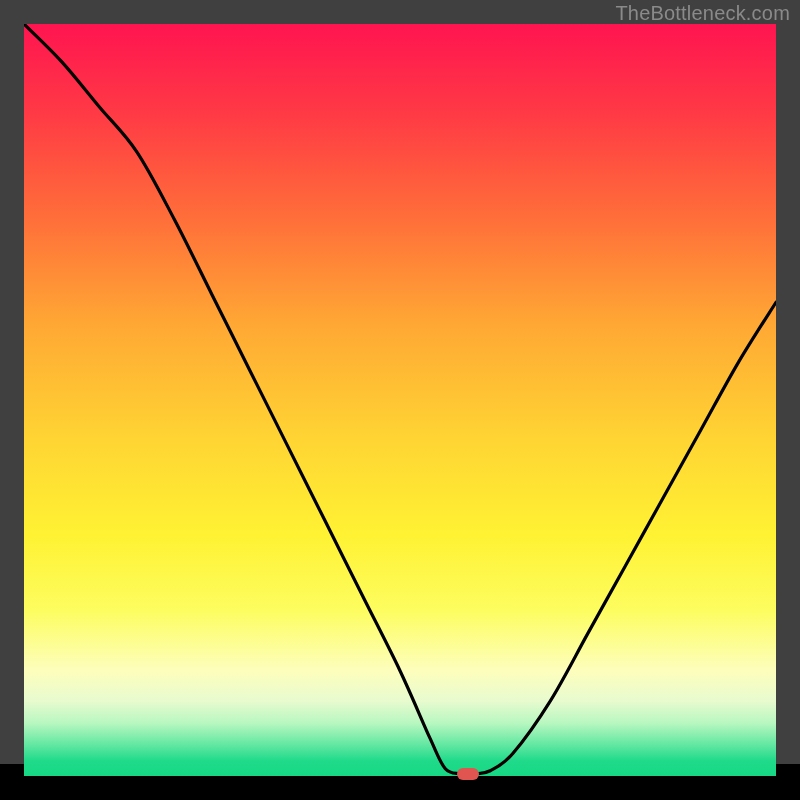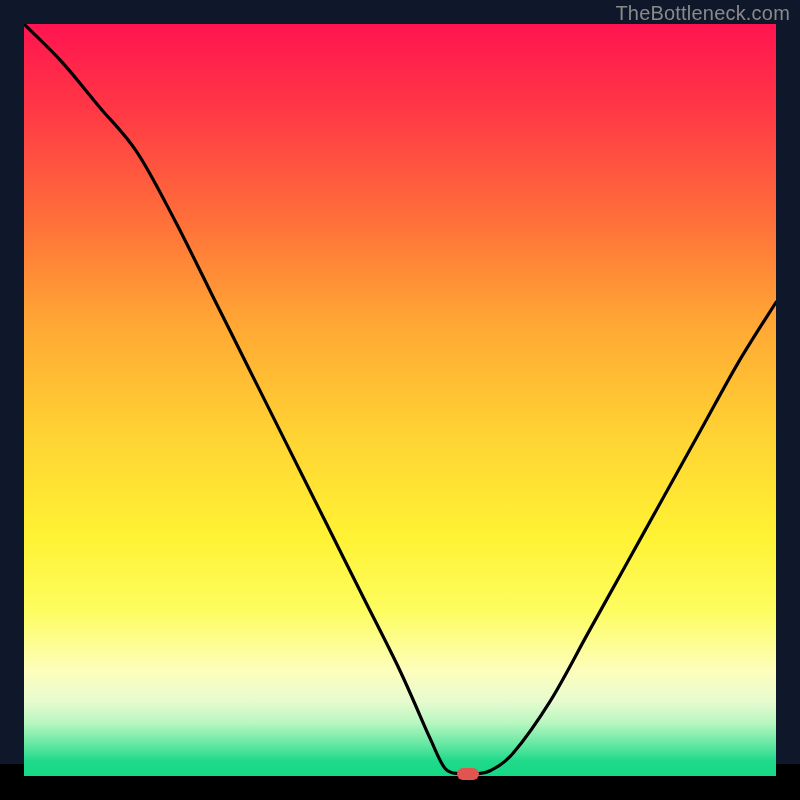--- a/index.html
+++ b/index.html
@@ -9,21 +9,21 @@
     height: 800px;
     background: #000;
     overflow: hidden;
   }
   .frame {
     position: absolute;
     left: 0;
     top: 0;
     width: 800px;
     height: 764px;
-    background: #0f172a;
+    background: #404040;
   }
   .plot-area {
     position: absolute;
     left: 24px;
     top: 24px;
     width: 752px;
     height: 752px;
     background: linear-gradient(to bottom,
       #ff1450 0%,
       #ff3a45 12%,

